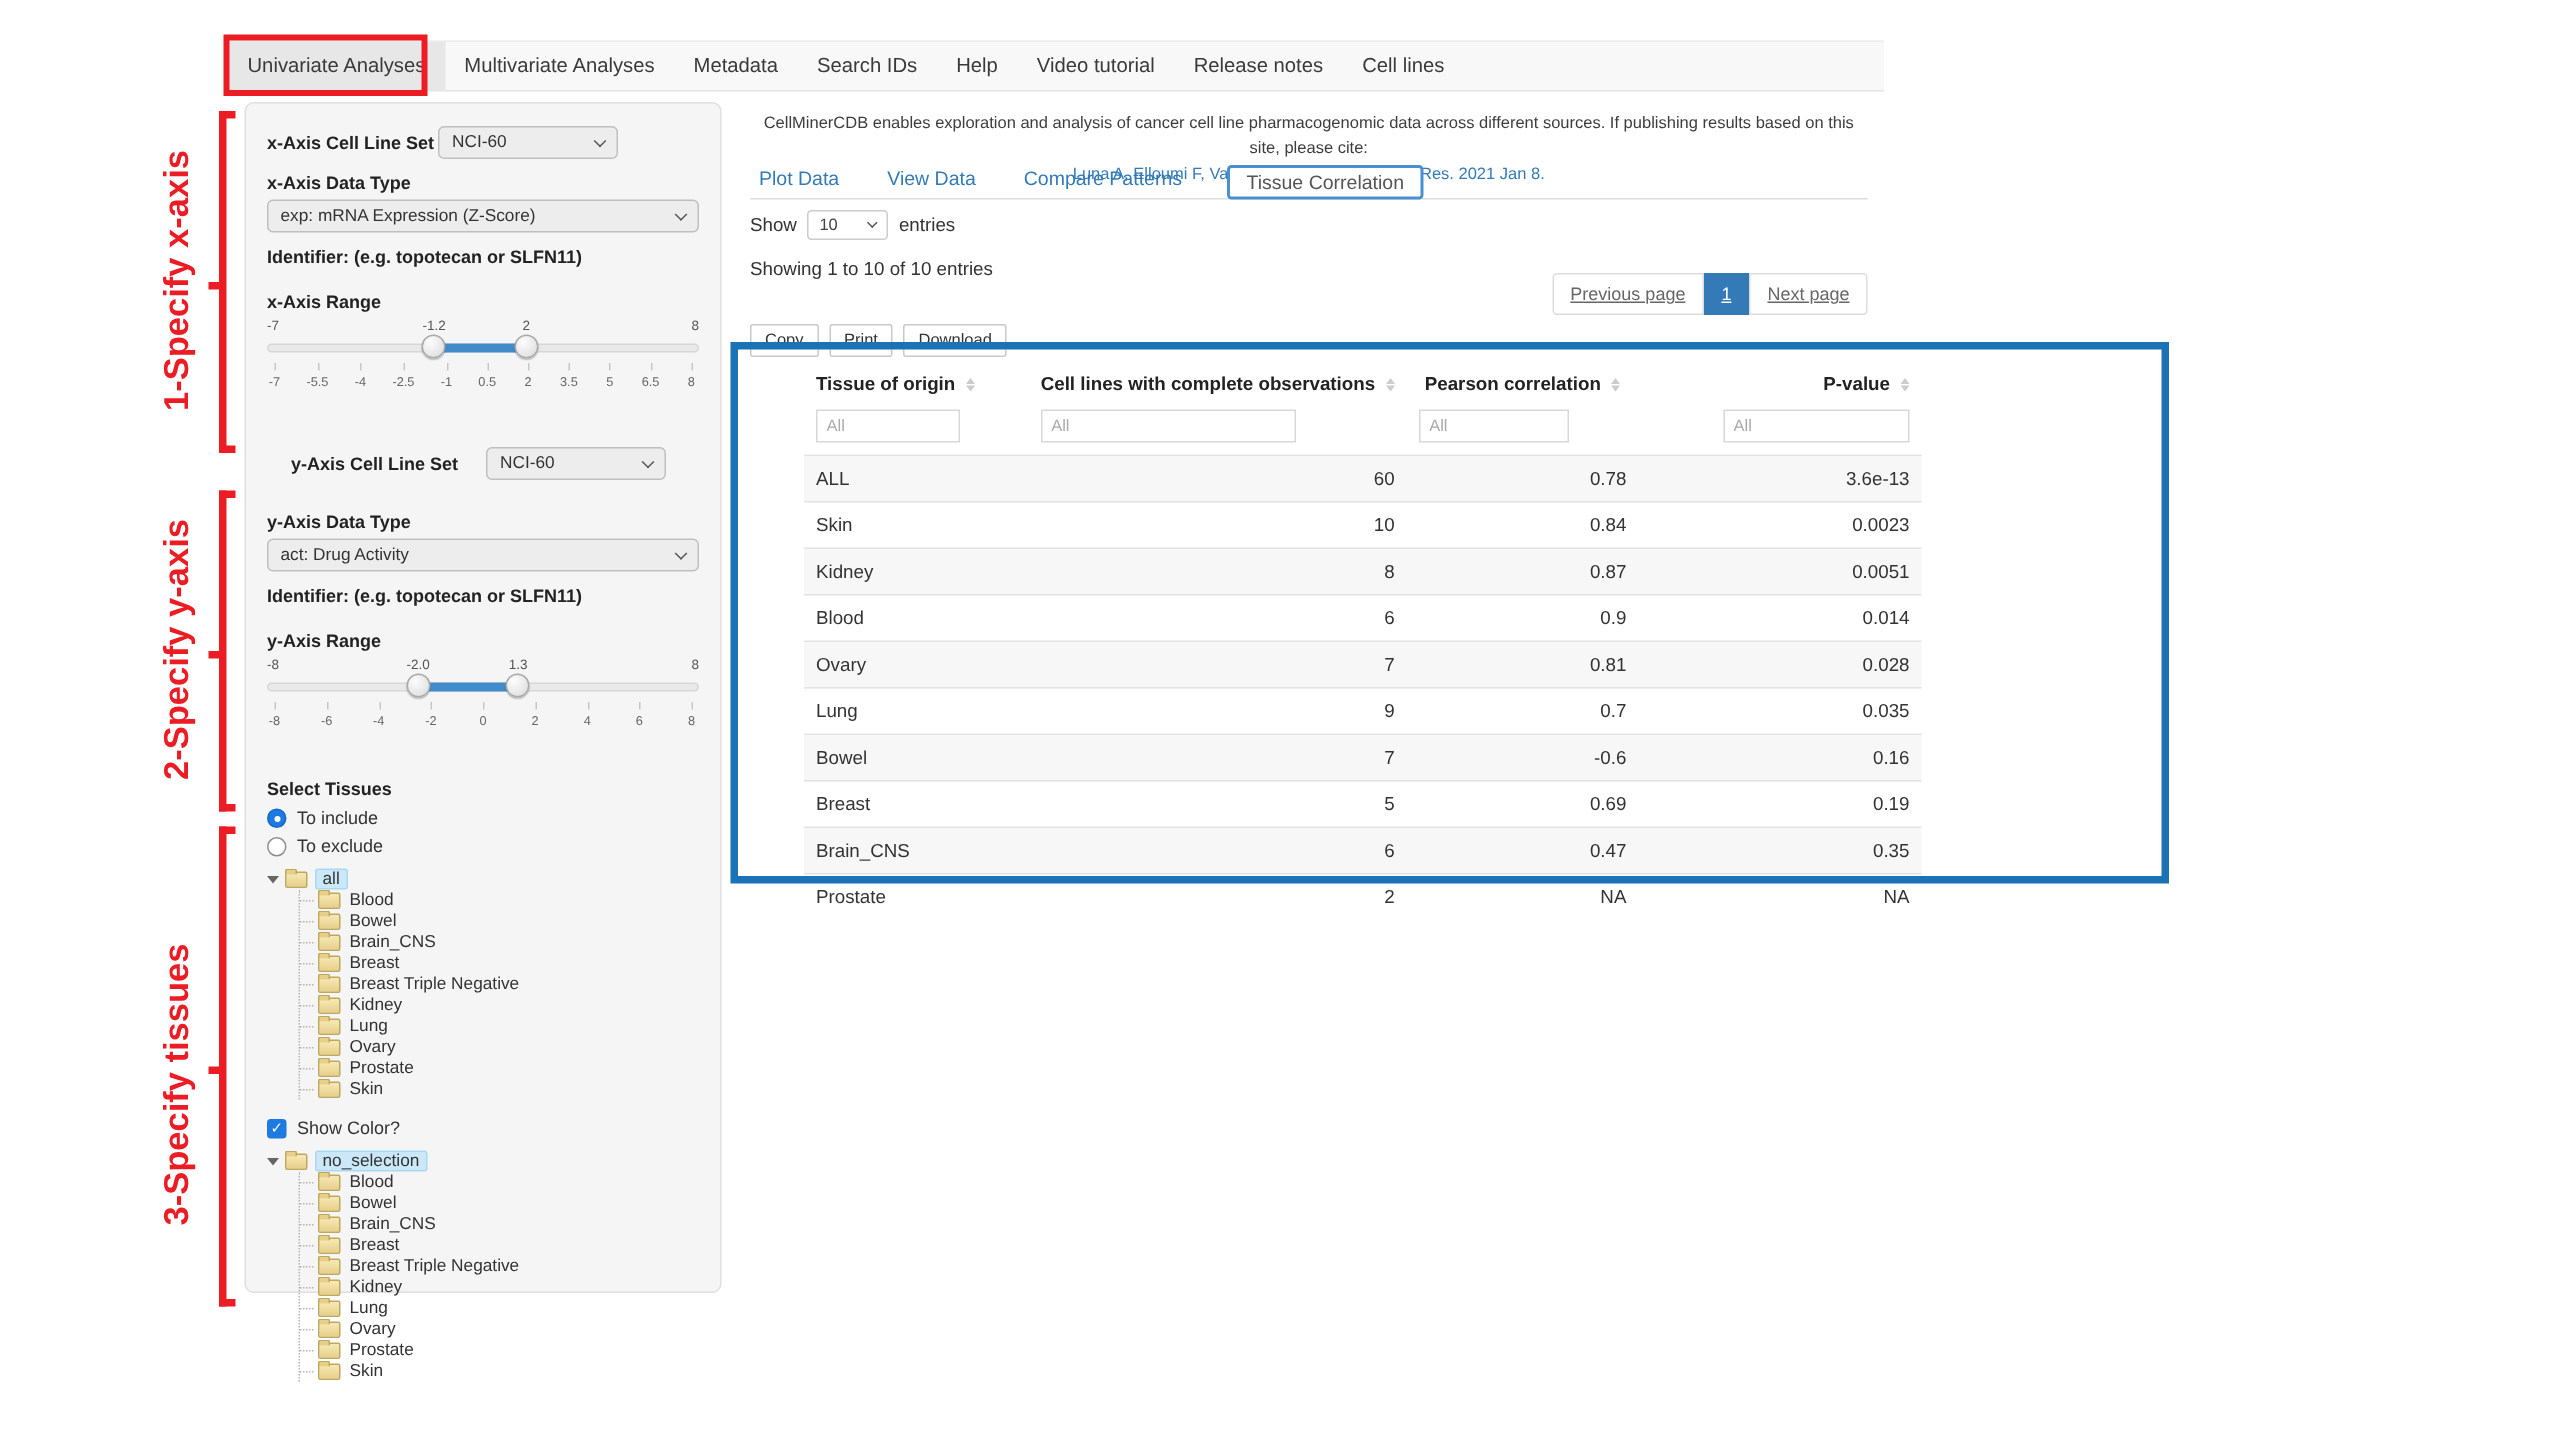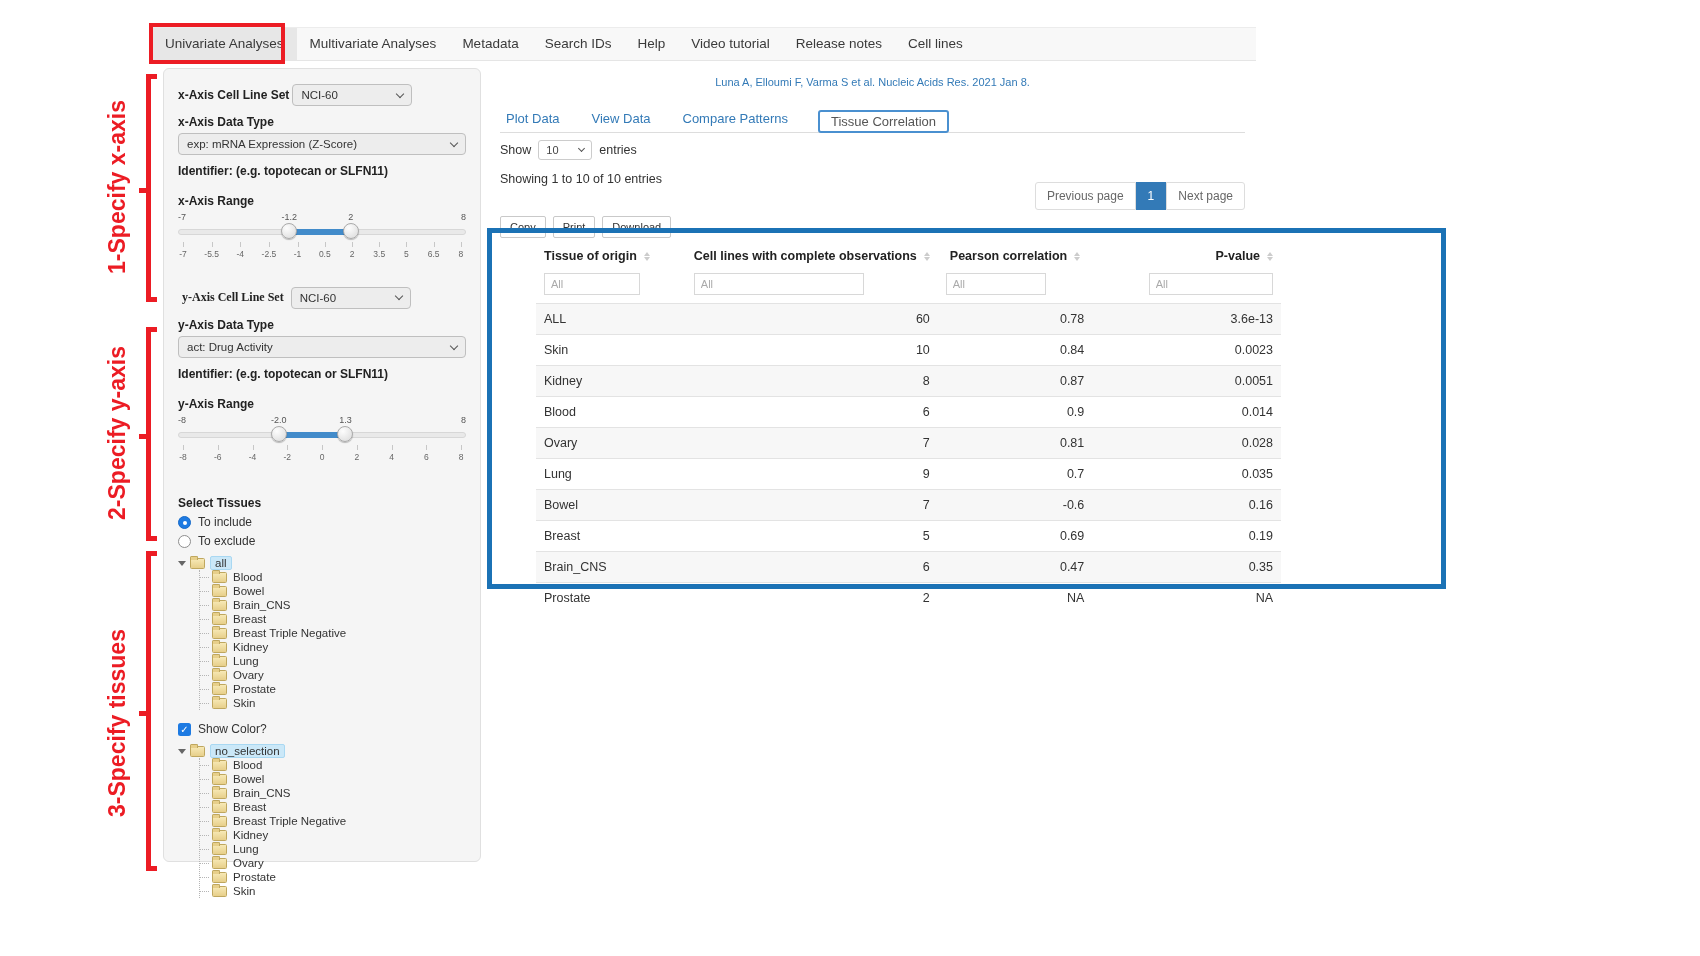--- a/index.html
+++ b/index.html
@@ -77,21 +77,21 @@
   #citation { top:74px; left:0; width:100%; text-align:center; font-size:11px; color:#3d3d3d; line-height:1.55; }
   #citation a { color:#337ab7; text-decoration:none; }
   #tabs-row { top:102px; left:0; width:100%; height:31px; border-bottom:1px solid #ddd; display:flex; align-items:flex-end; gap:28px; padding:0 4px; }
   .tab { font-size:13px; color:#337ab7; padding:6px 2px; cursor:pointer; }
   .tab.active { color:#555; border:2px solid #4a90d0; border-radius:3px; padding:2px 11px; background:#fff; margin-bottom:-1px; }
   #show-row { top:140px; left:0; display:flex; align-items:center; gap:7px; font-size:12.5px; color:#333; }
   #show-select { width:54px; background:#fff; border:1px solid #ccc; border-radius:3px; padding:3px 7px;
                  font-size:11px; color:#444; display:flex; align-items:center; justify-content:space-between; cursor:pointer; }
   #showing-text { top:172px; left:0; font-size:12.5px; color:#333; }
   #pagination { top:182px; right:0; display:flex; font-size:12px; }
-  .page-btn { border:1px solid #ddd; background:#fff; color:#676767; padding:6px 11px; cursor:pointer; }
+  .page-btn { border:1px solid #ddd; background:#fff; color:#676767; padding:6px 11px; cursor:pointer;text-decoration:underline; }
   .page-btn.prev { border-radius:3px 0 0 3px; }
   .page-btn.next { border-radius:0 3px 3px 0; }
   .page-btn.current { background:#337ab7; border-color:#337ab7; color:#fff; }
   #export-row { top:216px; left:0; display:flex; gap:7px; }
   .exp-btn { font-size:11px; color:#333; background:#fff; border:1px solid #c9c9c9; border-radius:2px;
              padding:4px 9px; cursor:pointer; }
 
   
   #table-wrap { top:240px; left:0; width:745px; }
   table { width:100%; border-collapse:collapse;margin-left:36px; }
@@ -183,21 +183,21 @@
         <span class="sl-tick">3.5</span>
         <span class="sl-tick">5</span>
         <span class="sl-tick">6.5</span>
         <span class="sl-tick">8</span>
       </span>
     </div>
 
   <div style="height:22px;"></div>
 
   <div class="inline-row">
-    <div class="fld-label" style="margin:4px;font-family:Liberation Serif, serif;">y-Axis Cell Line Set</div>
+    <div class="fld-label" style="margin:16px;">y-Axis Cell Line Set</div>
     <div class="sel small">
       <span>NCI-60</span>
       <span class="chev"></span>
     </div>
   </div>
 
   <div class="fld-label">y-Axis Data Type</div>
   <div class="sel full">
     <span>act: Drug Activity</span>
     <span class="chev"></span>
@@ -343,20 +343,21 @@
         <div class="tree-item">
           <span class="folder"></span>
           <span class="node-label">Skin</span>
         </div>
       </div>
     </div>
 </div>
 
 <div class="abs" id="main">
   <div class="abs" id="citation">
+    <div>CellMinerCDB enables exploration and analysis of cancer cell line pharmacogenomic data across different sources. If publishing results based on this site, please cite:</div>
     <a href="#">Luna A, Elloumi F, Varma S et al. Nucleic Acids Res. 2021 Jan 8.</a>
   </div>
 
   <div class="abs" id="tabs-row">
       <div class="tab">Plot Data</div>
       <div class="tab">View Data</div>
       <div class="tab">Compare Patterns</div>
       <div class="tab active">Tissue Correlation</div>
     </div>
 

